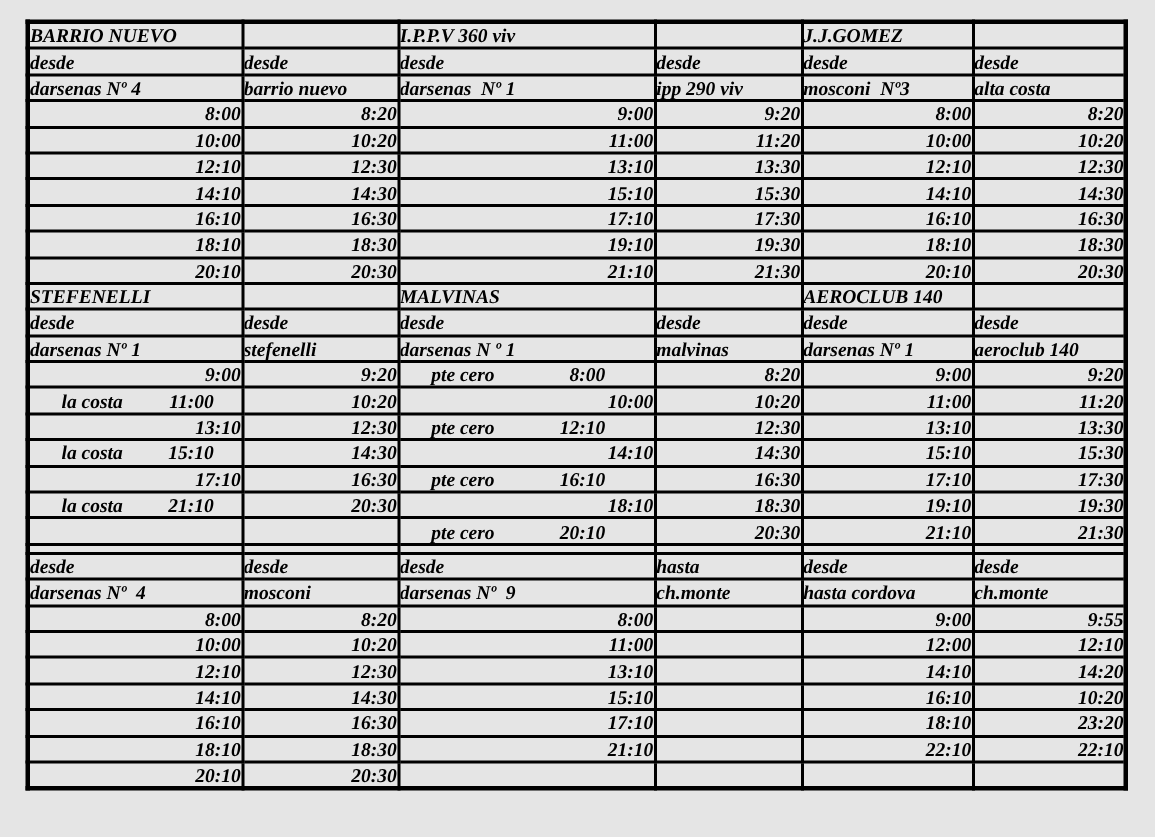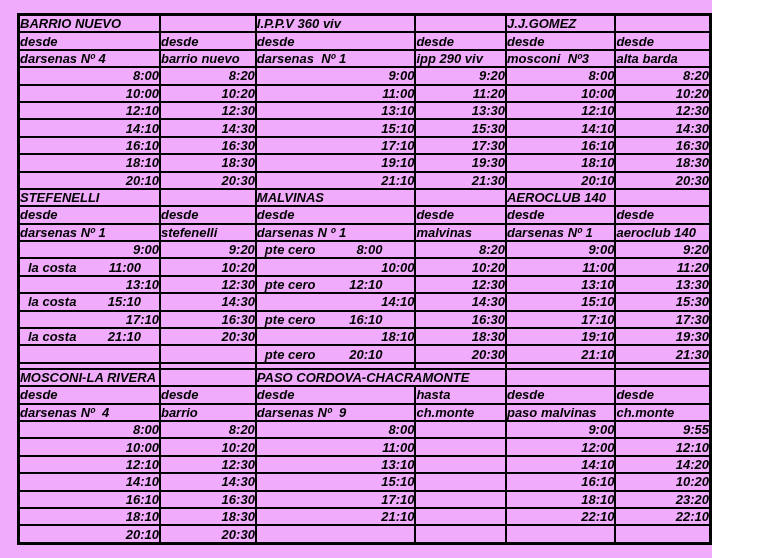--- a/index.html
+++ b/index.html
@@ -1,21 +1,21 @@
 <!DOCTYPE html>
 <html><head>
 <meta charset="utf-8">
 <style>
   html, body { margin: 0; padding: 0; background: #ffffff; }
   .sheet {
     position: relative;
-    width: 712px;
+    width: 770px;
     height: 558px;
-    background: #f0abfc;
-    font-family: Liberation Sans, sans-serif;
+    background: #e5e5e5;
+    font-family: Liberation Serif, serif;
     overflow: hidden;
   }
   table.grid {
     position: absolute;
     left: 17px;
     top: 13px;
     border-collapse: collapse;
     table-layout: fixed;
     border: 3px solid #000;
   }
@@ -33,21 +33,21 @@
     line-height: 15px;
   }
   td.title    { padding-left: 4px; }
   td.direction{ padding-left: 15px; }
   td.origin   { padding-left: 4px; }
   td.timecell { text-align: right; padding-right: 5px; }
   td.placecell .cellflex {
     display: flex;
     justify-content: space-between;
     align-items: center;
-    padding-left: 8px;
+    padding-left: 21px;
     padding-right: 5px;
   }
   td.placecell.c0 .time { margin-right: 13px; }
   td.placecell.c2 .time { margin-right: 27px; }
   tr.thin td { height: 4px; }
 </style>
 </head>
 <body>
 
 <div class="sheet">
@@ -76,21 +76,21 @@
           <td class="direction">desde</td>
           <td class="direction">desde</td>
           <td class="direction">desde</td>
         </tr>
         <tr>
           <td class="origin">darsenas Nº 4</td>
           <td class="origin">barrio nuevo</td>
           <td class="origin">darsenas  Nº 1</td>
           <td class="origin">ipp 290 viv</td>
           <td class="origin">mosconi  Nº3</td>
-          <td class="origin">alta barda</td>
+          <td class="origin">alta costa</td>
         </tr>
         <tr>
           <td class="timecell c0">8:00</td>
           <td class="timecell c1">8:20</td>
           <td class="timecell c2">9:00</td>
           <td class="timecell c3">9:20</td>
           <td class="timecell c4">8:00</td>
           <td class="timecell c5">8:20</td>
         </tr>
         <tr>
@@ -223,40 +223,33 @@
         </tr>
         <tr class="thin">
           <td class="c0"></td>
           <td class="c1"></td>
           <td class="c2"></td>
           <td class="c3"></td>
           <td class="c4"></td>
           <td class="c5"></td>
         </tr>
         <tr>
-          <td class="title" colspan="1">MOSCONI-LA RIVERA</td>
-          <td class="title" colspan="1"></td>
-          <td class="title" colspan="2">PASO CORDOVA-CHACRAMONTE</td>
-          <td class="title" colspan="1"></td>
-          <td class="title" colspan="1"></td>
-        </tr>
-        <tr>
           <td class="direction">desde</td>
           <td class="direction">desde</td>
           <td class="direction">desde</td>
           <td class="direction">hasta</td>
           <td class="direction">desde</td>
           <td class="direction">desde</td>
         </tr>
         <tr>
           <td class="origin">darsenas Nº  4</td>
-          <td class="origin">barrio</td>
+          <td class="origin">mosconi</td>
           <td class="origin">darsenas Nº  9</td>
           <td class="origin">ch.monte</td>
-          <td class="origin">paso malvinas</td>
+          <td class="origin">hasta cordova</td>
           <td class="origin">ch.monte</td>
         </tr>
         <tr>
           <td class="timecell c0">8:00</td>
           <td class="timecell c1">8:20</td>
           <td class="timecell c2">8:00</td>
           <td class="timecell c3"></td>
           <td class="timecell c4">9:00</td>
           <td class="timecell c5">9:55</td>
         </tr>

